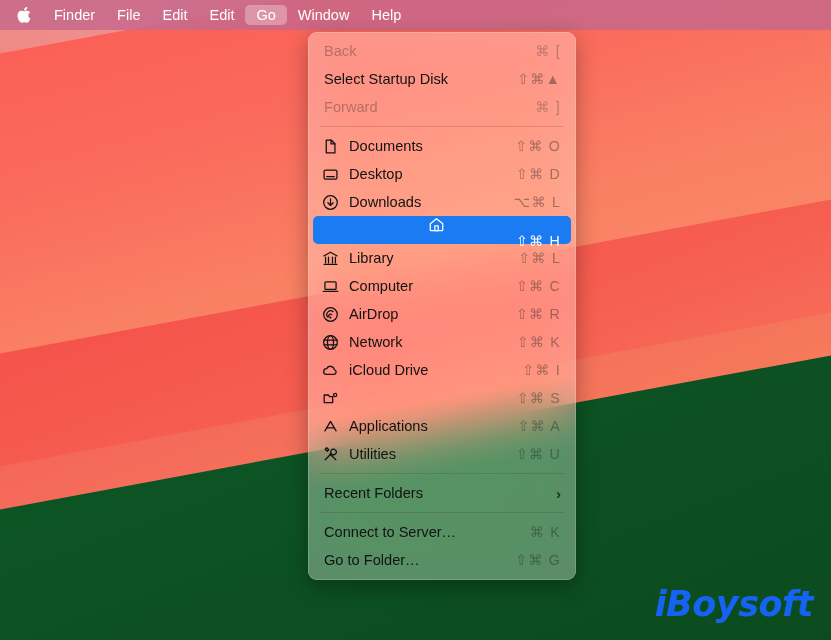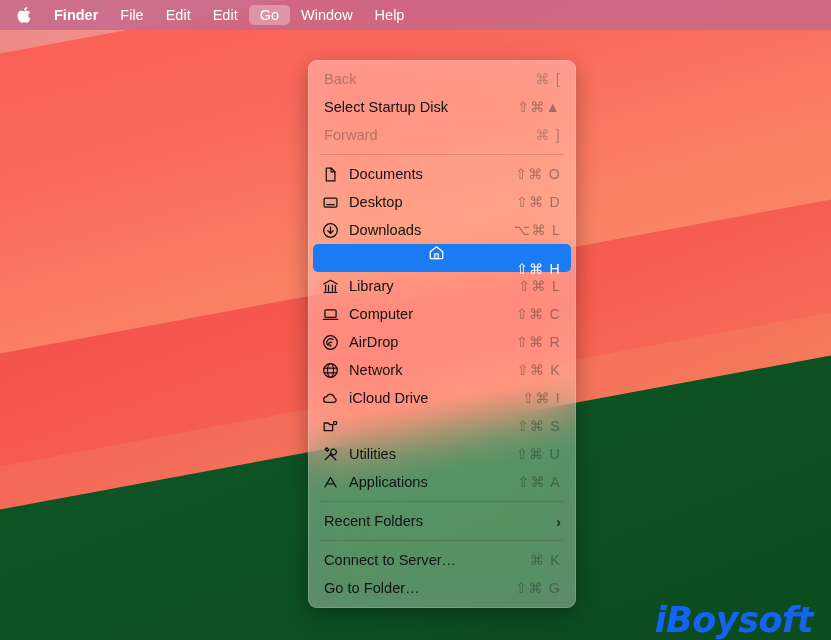--- a/index.html
+++ b/index.html
@@ -94,40 +94,39 @@
     border-radius: 5px;
     line-height: 1;
     white-space: nowrap;
   }
   .mb-item.apple {
     padding: 0 12px 0 10px;
     display: flex;
     align-items: center;
   }
   .mb-item.apple svg { display: block; }
-  .mb-item.bold { font-weight: bold; }
+  .mb-item.bold { font-weight: normal; }
   .mb-item.active {
     background: rgba(255, 255, 255, 0.30);
   }
 
   
   #gomenu {
     position: absolute;
     left: 308px;
     top: 32px;
     width: 268px;
     border-radius: 9px;
     background: rgba(255, 255, 255, 0.34);
     backdrop-filter: blur(28px) saturate(150%);
     box-shadow: 0 7px 22px rgba(0,0,0,0.30), 0 0 0 0.5px rgba(255,255,255,0.35) inset;
     padding: 5px 0 6px 0;
     box-sizing: border-box;
     z-index: 30;
     overflow: hidden;
-    margin-top: 28px;
   }
 
   .row {
     position: relative;
     height: 28px;
     margin: 0 5px;
     padding: 0 10px 0 6px;
     border-radius: 5px;
     display: flex;
     align-items: center;
@@ -174,21 +173,21 @@
   .sep {
     height: 1px;
     margin: 5px 12px 5px 12px;
     background: rgba(80,40,40,0.18);
   }
 
   
   #watermark {
     position: absolute;
     right: 18px;
-    bottom: 0;
+    bottom: 16px;
     font-size: 35px;
     font-weight: bold;
     font-style: italic;
     color: #1463f3;
     letter-spacing: -0.5px;
     z-index: 25;
     font-family: "DejaVu Sans", sans-serif;
   }
 </style>
 </head>
@@ -332,39 +331,39 @@
           <svg width="17" height="17" viewBox="0 0 18 18">
             <path d="M2.3 5.3h4.4l1.3 1.6h3.3v6.4H2.3z" fill="none" stroke="currentColor" stroke-width="1.35" stroke-linecap="round" stroke-linejoin="round"></path>
             <circle cx="13.9" cy="5.2" r="1.7" fill="none" stroke="currentColor" stroke-width="1.35" stroke-linecap="round" stroke-linejoin="round"></circle>
           </svg>
         </span>
         <span class="key">⇧⌘ S</span>
       </div>
       <div class="row">
         <span class="ic">
           <svg width="17" height="17" viewBox="0 0 18 18">
+            <path d="M3.1 13.6L9 3.6l5.9 10" fill="none" stroke="currentColor" stroke-width="1.35" stroke-linecap="round" stroke-linejoin="round"></path>
+            <path d="M5.6 10.5h6.8" fill="none" stroke="currentColor" stroke-width="1.35" stroke-linecap="round" stroke-linejoin="round"></path>
+          </svg>
+        </span>
+        <span class="label">Applications</span>
+        <span class="key">⇧⌘ A</span>
+      </div>
+      <div class="row">
+        <span class="ic">
+          <svg width="17" height="17" viewBox="0 0 18 18">
             <path d="M3.4 14.6l6.6-6.6" fill="none" stroke="currentColor" stroke-width="1.35" stroke-linecap="round" stroke-linejoin="round"></path>
             <path d="M12.9 3.3a3 3 0 00-3.4 4.1l-1.2 1.2 1.6 1.6 1.2-1.2a3 3 0 004.1-3.4z" fill="none" stroke="currentColor" stroke-width="1.35" stroke-linecap="round" stroke-linejoin="round"></path>
             <path d="M14.6 14.6L9.6 9.6" fill="none" stroke="currentColor" stroke-width="1.35" stroke-linecap="round" stroke-linejoin="round"></path>
             <path d="M3.4 3.4l2.2 2.2 1.6-1.6L5 1.8z" fill="none" stroke="currentColor" stroke-width="1.35" stroke-linecap="round" stroke-linejoin="round"></path>
           </svg>
         </span>
         <span class="label">Utilities</span>
         <span class="key">⇧⌘ U</span>
       </div>
-      <div class="row">
-        <span class="ic">
-          <svg width="17" height="17" viewBox="0 0 18 18">
-            <path d="M3.1 13.6L9 3.6l5.9 10" fill="none" stroke="currentColor" stroke-width="1.35" stroke-linecap="round" stroke-linejoin="round"></path>
-            <path d="M5.6 10.5h6.8" fill="none" stroke="currentColor" stroke-width="1.35" stroke-linecap="round" stroke-linejoin="round"></path>
-          </svg>
-        </span>
-        <span class="label">Applications</span>
-        <span class="key">⇧⌘ A</span>
-      </div>
       <div class="sep"></div>
       <div class="row noicon">
         <span class="label">Recent Folders</span>
         <span class="chev">›</span>
       </div>
       <div class="sep"></div>
       <div class="row noicon">
         <span class="label">Connect to Server…</span>
         <span class="key">⌘ K</span>
       </div>

